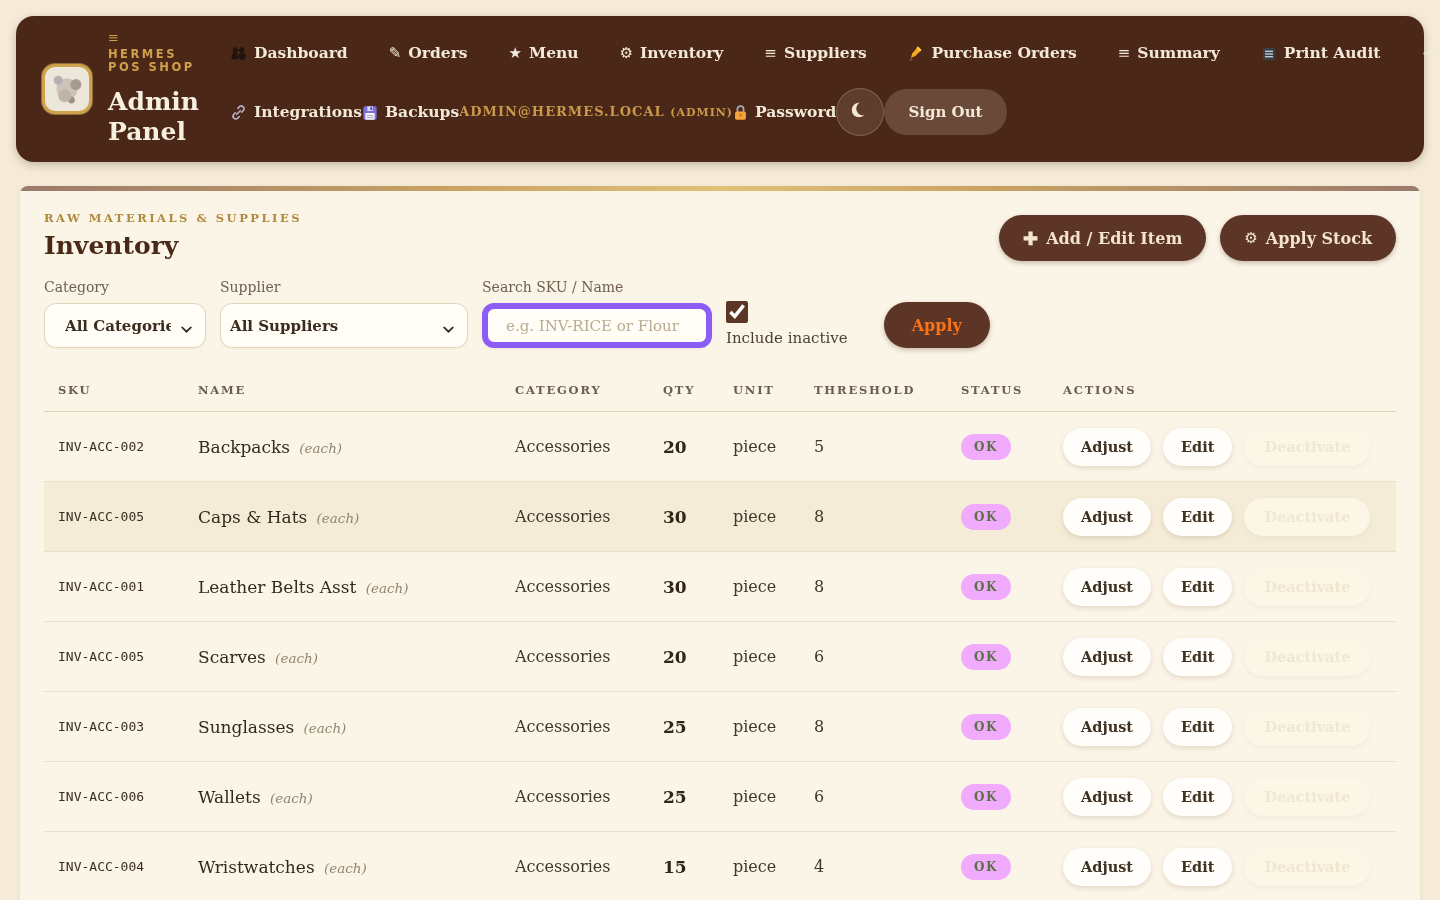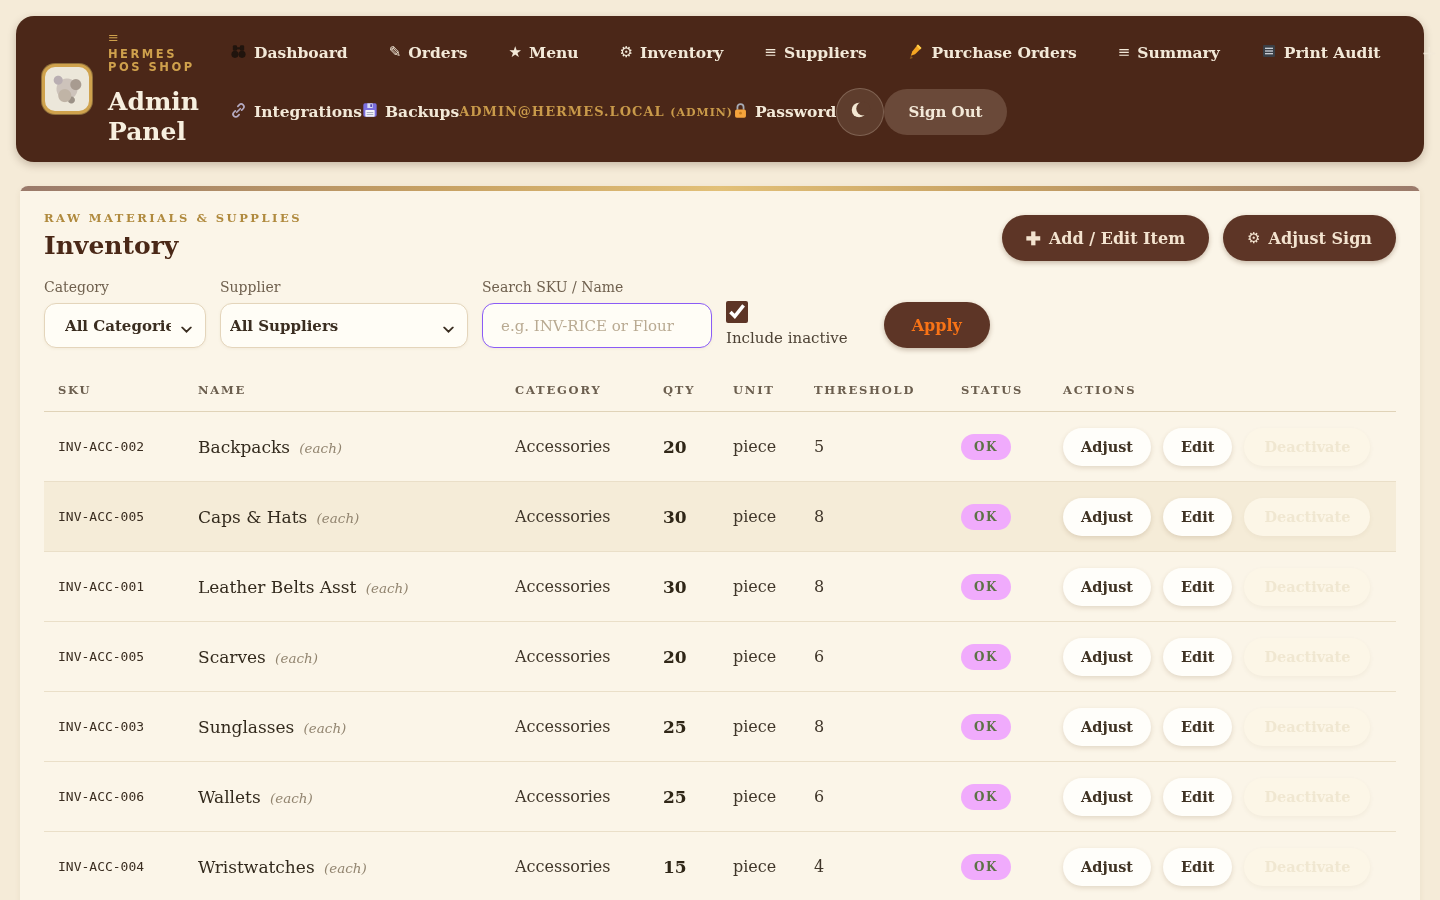--- a/index.html
+++ b/index.html
@@ -45,21 +45,21 @@
   .brand-title {
     color:#f7efdf; font-size:25px; font-weight:bold;
     width:92px; line-height:1.2; margin-top:13px;
   }
 
   .nav-wrap { display:flex; flex-direction:column; gap:26px; margin-left:30px; flex:1; }
   .nav-row { display:flex; align-items:center; }
   .nav-row1 { gap:41px; }
   .nav-row2 { }
   .nav-item {
-    display:flex; align-items:flex-start; gap:7px;
+    display:flex; align-items:flex-end; gap:7px;
     color:#f3e9d8; font-size:15.5px; font-weight:bold;
     cursor:pointer; white-space:nowrap;
   }
   .nav-glyph { font-size:15px; font-weight:normal; }
   .nav-glyph.plus { font-size:19px; font-weight:400; line-height:0; }
   .nav-item svg { display:block; }
   .account {
     color:#c99a4a; font-size:13px; letter-spacing:1px; font-weight:bold;
     white-space:nowrap;
   }
@@ -124,21 +124,21 @@
     box-shadow:0 1px 3px rgba(140,110,60,0.08);
   }
   .sel-cat select { width:162px; }
   .sel-sup select { width:248px;padding-left:9px; }
   .select-caret {
     position:absolute; right:14px; top:50%; transform:translateY(-40%);
     pointer-events:none;
   }
   .search-input {
     width:230px; height:45px; border-radius:12px;
-    border:1px solid #8b5cf6; background:#fffdf6;
+    border:6px solid #8b5cf6; background:#fffdf6;
     font-family:"DejaVu Serif", serif; font-size:15px;
     color:#3a2d20; padding:0 18px;
     box-shadow:0 1px 3px rgba(140,110,60,0.08);
   }
   .search-input::placeholder { color:#b9aa92; }
   .check-group { display:flex; flex-direction:column; align-items:flex-start; padding-bottom:1px; }
   .check-group input[type=checkbox] {
     width:22px; height:22px; accent-color:#5d3526; cursor:pointer;
     border-radius:5px;
   }
@@ -324,21 +324,21 @@
         <div class="eyebrow">RAW MATERIALS &amp; SUPPLIES</div>
         <div class="page-title">Inventory</div>
       </div>
       <div class="title-buttons">
         <button class="dark-btn">
           <span class="glyph plus">✚</span>
           <span>Add / Edit Item</span>
         </button>
         <button class="dark-btn">
           <span class="glyph">⚙</span>
-          <span>Adjust Sign</span>
+          <span>Apply Stock</span>
         </button>
       </div>
     </div>
 
     <div class="filters">
       <div class="fgroup sel-cat">
         <span class="flabel">Category</span>
         <span class="select-wrap">
           <select>
             <option>All Categories</option>

